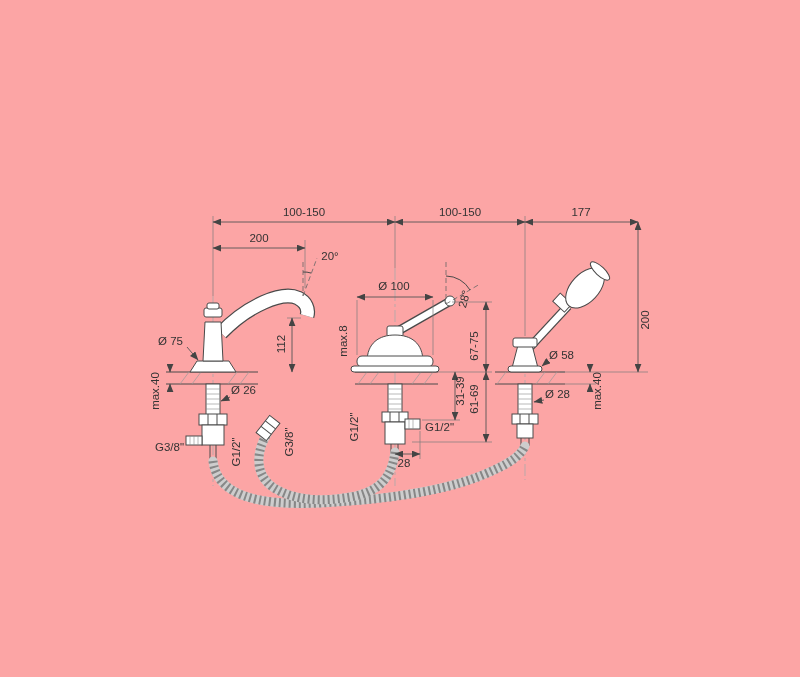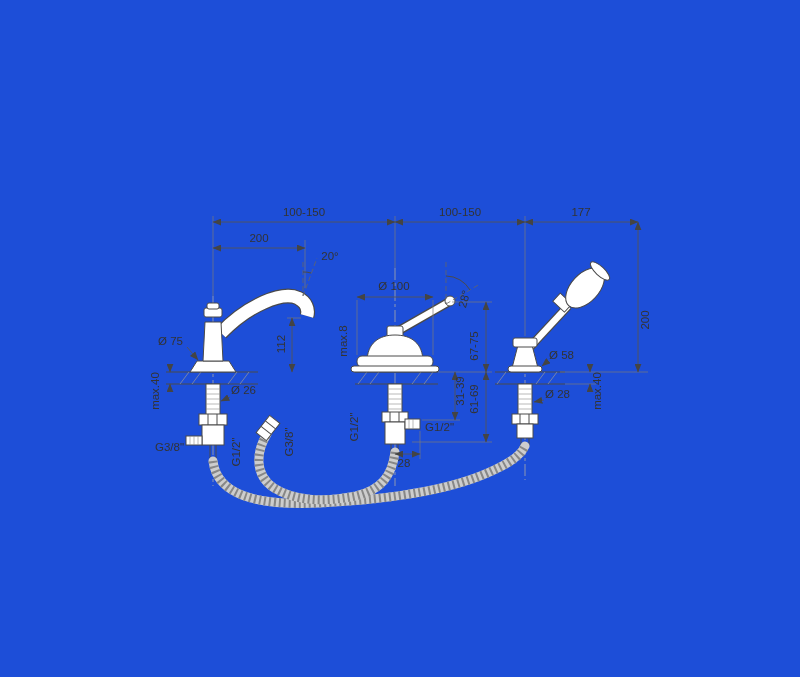--- a/index.html
+++ b/index.html
@@ -1,16 +1,16 @@
 <!DOCTYPE html>
 <html><head>
 <meta charset="utf-8">
 <style>
   html,body{margin:0;padding:0;background:#fff;}
-  .stage{position:relative;width:800px;height:677px;background:#1d4ed8;overflow:hidden;text-align:center;}
+  .stage{position:relative;width:800px;height:677px;background:#fca5a5;overflow:hidden;text-align:center;}
   svg{position:absolute;inset:0;}
   .ln{stroke:#4a4a4a;stroke-width:1;fill:#fff;}
   .lnn{stroke:#4a4a4a;stroke-width:1;fill:none;}
   .cl{stroke:#a9a9a9;stroke-width:.8;fill:none;stroke-dasharray:12 3 3 3;}
   .ext{stroke:#7d7d7d;stroke-width:.7;fill:none;}
   .dim{stroke:#555;stroke-width:.9;fill:none;}
   .dash{stroke:#666;stroke-width:.8;fill:none;stroke-dasharray:5 3;}
   .thread{stroke:#8b8b8b;stroke-width:.6;fill:none;}
   .hatch{stroke:#9a9a9a;stroke-width:.7;fill:none;}
   .tubeD{stroke:#4a4a4a;fill:none;}

